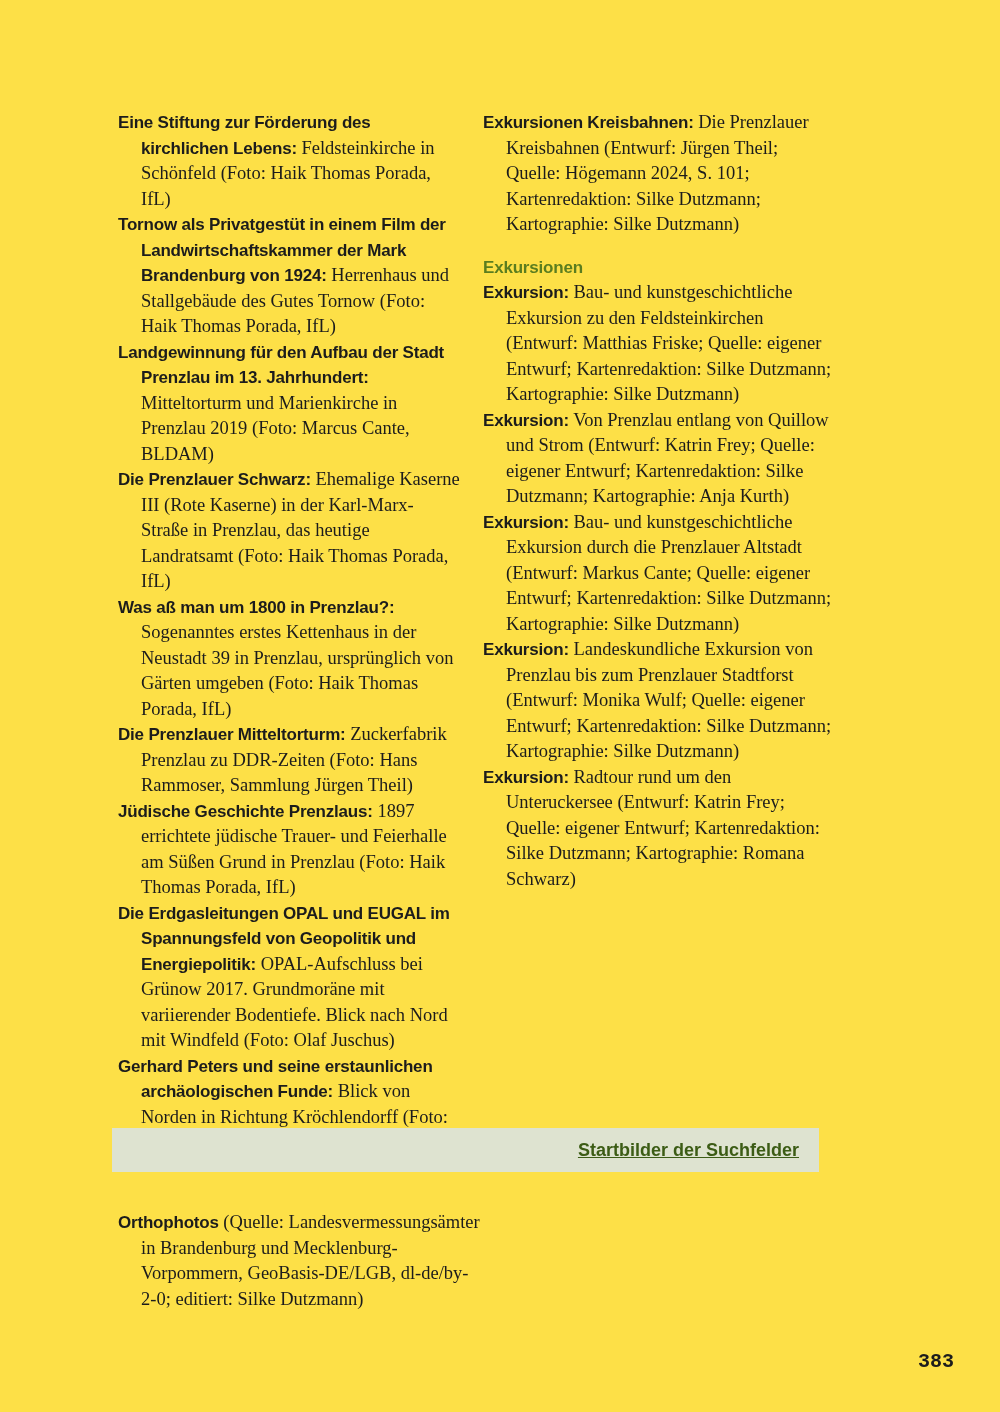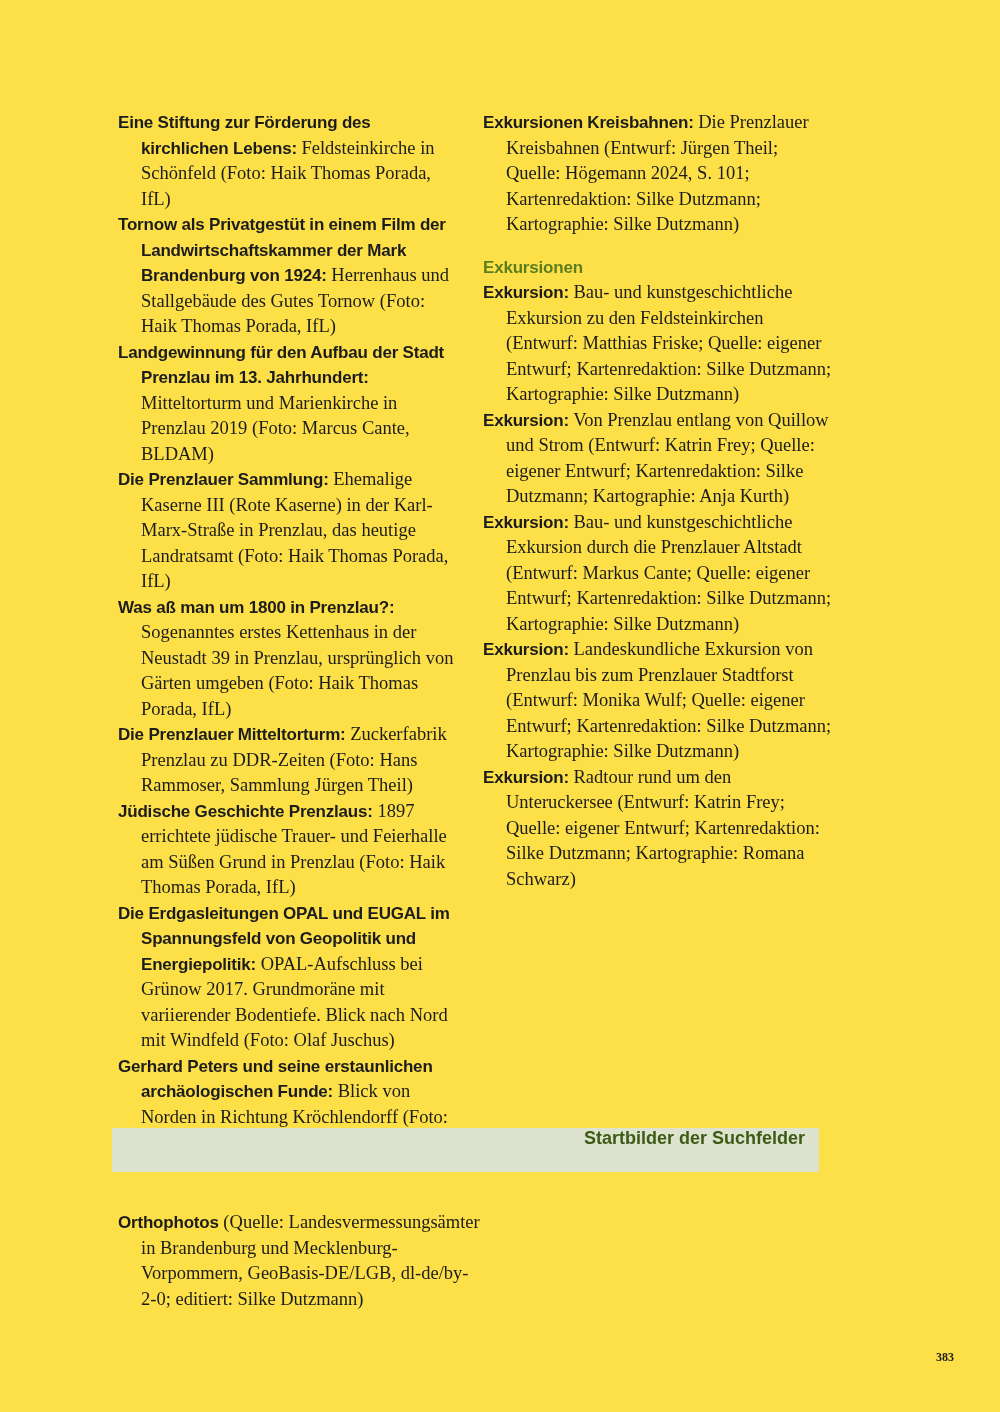--- a/index.html
+++ b/index.html
@@ -42,34 +42,35 @@
     line-height:25.5px;
     letter-spacing:-0.2px;
     color:var(--accent-green);
   }
   .band{
     position:absolute;
     left:112px;top:1128px;
     width:707px;height:44px;
     box-sizing:border-box;
     background:var(--band-bg);
-    display:flex;align-items:flex-start;justify-content:flex-end;
-    padding-right:14px;
+    display:flex;align-items:center;justify-content:flex-end;
+    padding-right:20px;
     font-family:"Liberation Sans", sans-serif;
     font-weight:bold;
     font-size:18px;
     color:var(--band-text);
+    text-decoration:underline;
   }
   .bottom{position:absolute;left:118px;top:1210px;width:362px;}
   .page-number{
     position:absolute;
     top:1350px;right:46px;
-    font-family:Liberation Serif, serif;
+    font-family:Liberation Mono, monospace;
     font-weight:bold;
-    font-size:12px;
+    font-size:20px;
     color:var(--text);
   }
 </style>
 </head>
 <body>
 
 <div class="page">
 
   <section class="col col-left">
     <p class="entry">
@@ -78,21 +79,21 @@
     </p>
     <p class="entry">
       <span class="label">Tornow als Privatgestüt in einem Film der Landwirtschaftskammer der Mark Brandenburg von 1924:</span>
       <span class="body">Herrenhaus und Stallgebäude des Gutes Tornow (Foto: Haik Thomas Porada, IfL)</span>
     </p>
     <p class="entry">
       <span class="label">Landgewinnung für den Aufbau der Stadt Prenzlau im 13. Jahrhundert:</span>
       <span class="body">Mitteltorturm und Marienkirche in Prenzlau 2019 (Foto: Marcus Cante, BLDAM)</span>
     </p>
     <p class="entry">
-      <span class="label">Die Prenzlauer Sammlung:</span>
+      <span class="label">Die Prenzlauer Schwarz:</span>
       <span class="body">Ehemalige Kaserne III (Rote Kaserne) in der Karl-Marx-Straße in Prenzlau, das heutige Landratsamt (Foto: Haik Thomas Porada, IfL)</span>
     </p>
     <p class="entry">
       <span class="label">Was aß man um 1800 in Prenzlau?:</span>
       <span class="body">Sogenanntes erstes Kettenhaus in der Neustadt 39 in Prenzlau, ursprünglich von Gärten umgeben (Foto: Haik Thomas Porada, IfL)</span>
     </p>
     <p class="entry">
       <span class="label">Die Prenzlauer Mitteltorturm:</span>
       <span class="body">Zuckerfabrik Prenzlau zu DDR-Zeiten (Foto: Hans Rammoser, Sammlung Jürgen Theil)</span>
     </p>

